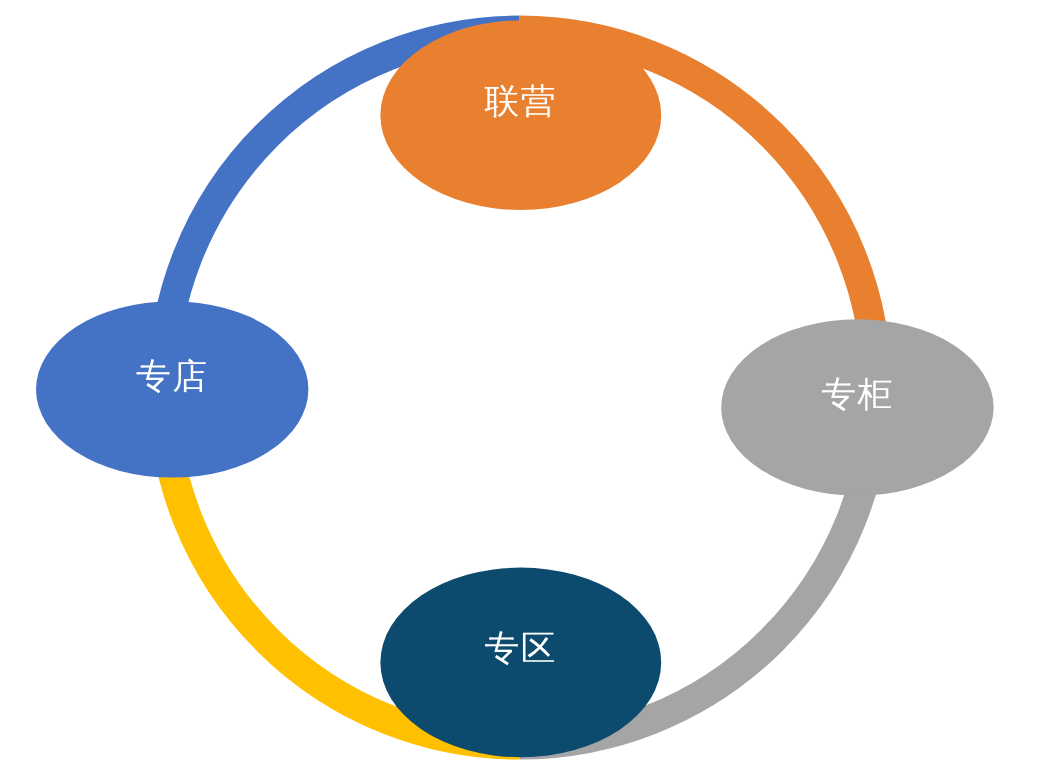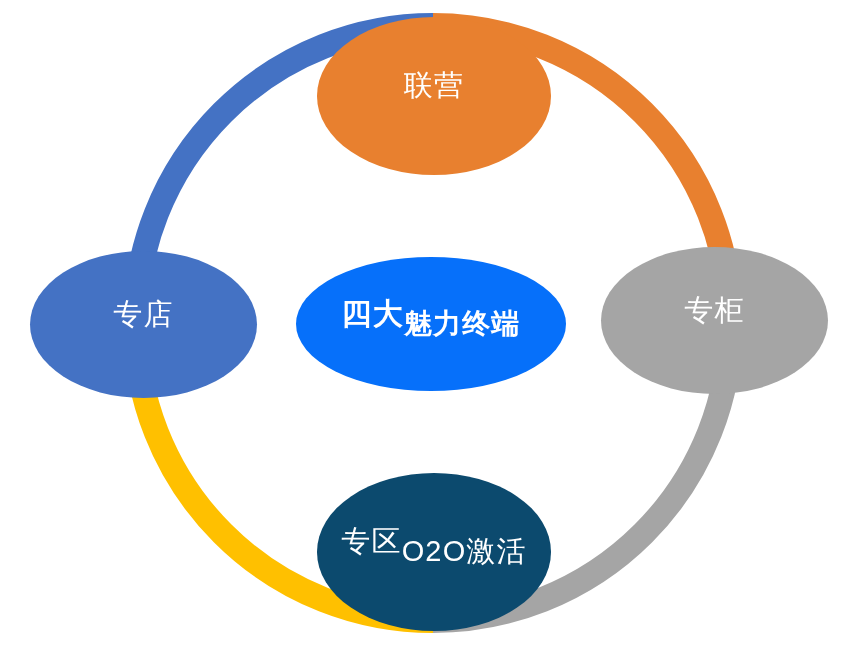--- a/index.html
+++ b/index.html
@@ -23,21 +23,21 @@
   #ring-svg {
     position: absolute;
     left: 0;
     top: 0;
     width: 866px;
     height: 647px;
   }
   .node {
     position: absolute;
     display: flex;
-    flex-direction: row;
+    flex-direction: column;
     align-items: center;
     justify-content: center;
     border-radius: 50%;
     color: #ffffff;
     text-align: center;
     box-sizing: border-box;
   }
   .node-line {
     display: block;
     white-space: nowrap;
@@ -72,21 +72,21 @@
     height: 158px;
   }
   #node-left {
     left: 30px;
     top: 251px;
     width: 227px;
     height: 147px;
   }
   #node-right {
     left: 601px;
-    top: 247px;
+    top: 266px;
     width: 227px;
     height: 147px;
   }
   #node-bottom {
     left: 317px;
     top: 473px;
     width: 234px;
     height: 158px;
   }
   #node-center {
@@ -116,21 +116,16 @@
   <div class="node node-satellite" id="node-left" style="background:#4472C4;">
     <span class="node-line line-top">专店</span>
   </div>
 
   <div class="node node-satellite" id="node-right" style="background:#A5A5A5;">
     <span class="node-line line-top">专柜</span>
   </div>
 
   <div class="node node-satellite" id="node-bottom" style="background:#0c4a6e;">
     <span class="node-line line-top">专区</span>
-    <span class="node-line line-bottom">O2O激活</span>
   </div>
 
-  <div class="node node-center" id="node-center" style="background:#0670FA;">
-    <span class="node-line line-top">四大</span>
-    <span class="node-line line-bottom">魅力终端</span>
-  </div>
 
 </div>
 
 </body></html>

